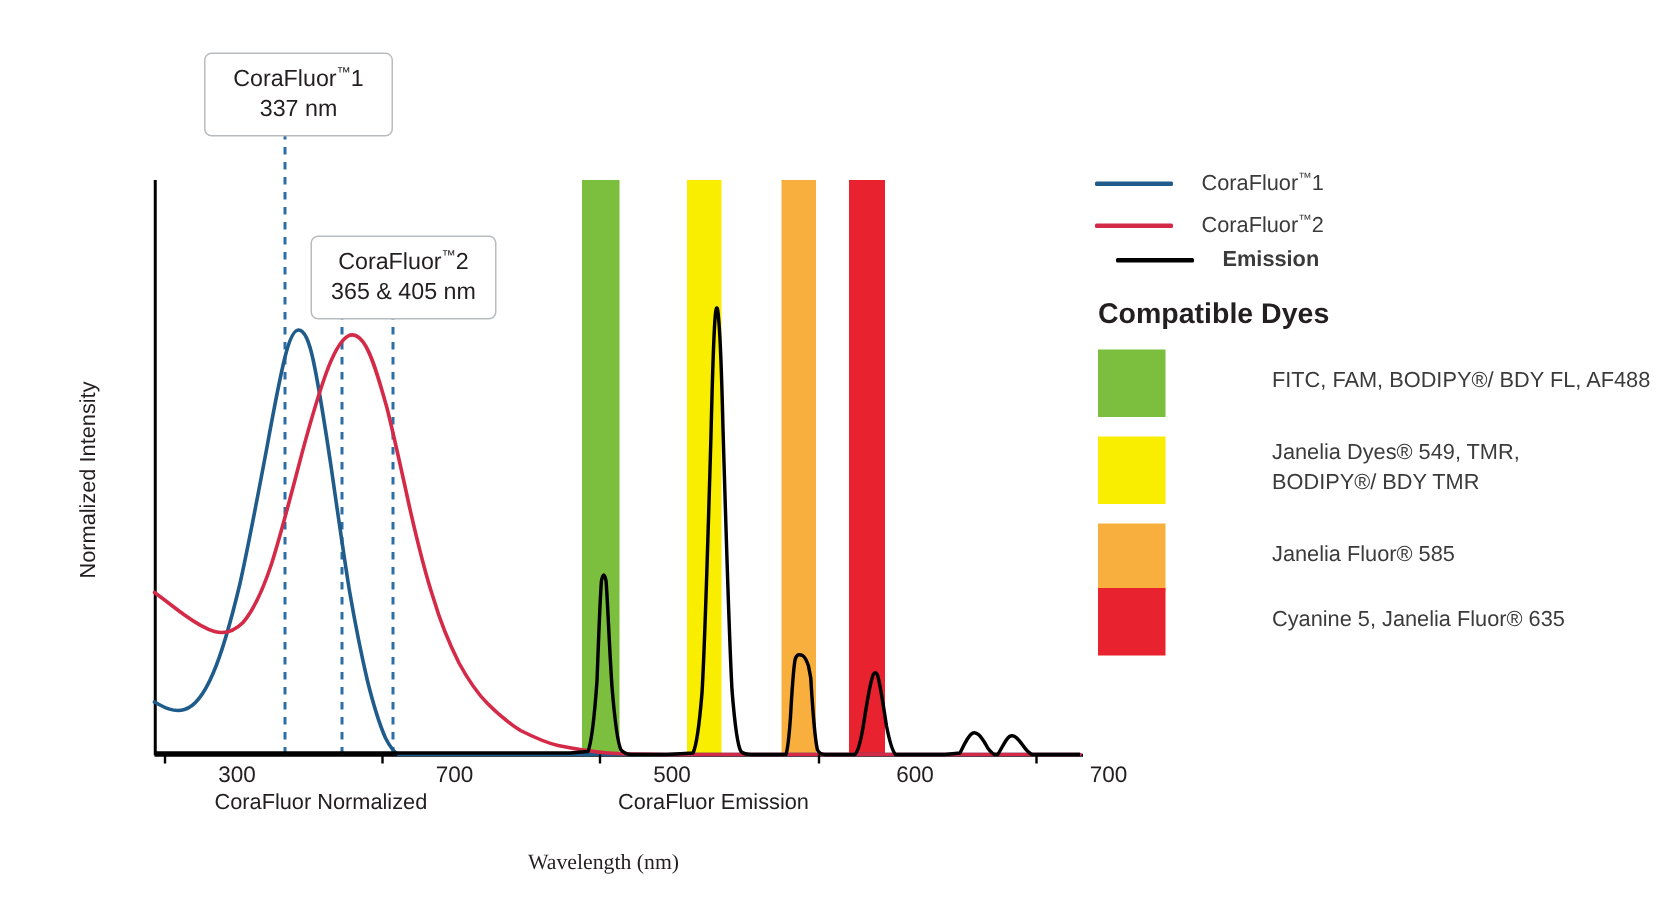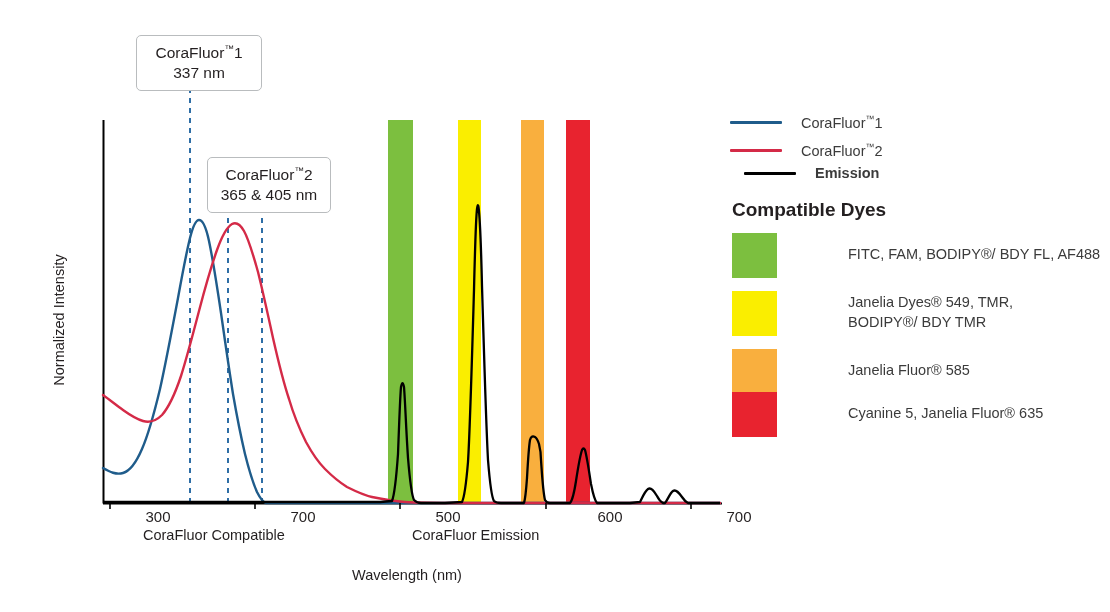--- a/index.html
+++ b/index.html
@@ -69,20 +69,21 @@
   }
   #sublabel-exc { left: 143px; top: 527px; }
   #sublabel-emi { left: 412px; top: 527px; }
   #xaxis-title {
     position: absolute;
     left: 352px;
     top: 567px;
     font-size: 14.5px;
     color: #231f20;
     white-space: nowrap;
+    font-family: Liberation Serif, serif;
   }
   #yaxis-title {
     position: absolute;
     left: -21px;
     top: 312px;
     width: 160px;
     transform: rotate(-90deg);
     transform-origin: center center;
     text-align: center;
     font-size: 14.5px;
@@ -274,21 +275,21 @@
         <line x1="691" y1="503" x2="691" y2="509"></line>
       </g>
     </svg>
 
     <div class="tick-label" style="left:110px; top:508px;">300</div>
     <div class="tick-label" style="left:255px; top:508px;">700</div>
     <div class="tick-label" style="left:400px; top:508px;">500</div>
     <div class="tick-label" style="left:562px; top:508px;">600</div>
     <div class="tick-label" style="left:691px; top:508px;">700</div>
 
-    <div class="axis-sublabel" id="sublabel-exc">CoraFluor Compatible</div>
+    <div class="axis-sublabel" id="sublabel-exc">CoraFluor Normalized</div>
     <div class="axis-sublabel" id="sublabel-emi">CoraFluor Emission</div>
 
     <div id="xaxis-title">Wavelength (nm)</div>
     <div id="yaxis-title">Normalized Intensity</div>
 
     <div class="callout" id="callout-cf1">
       <div><span>CoraFluor</span><span class="sup">™</span><span>1</span></div>
       <div>337 nm</div>
     </div>
 

